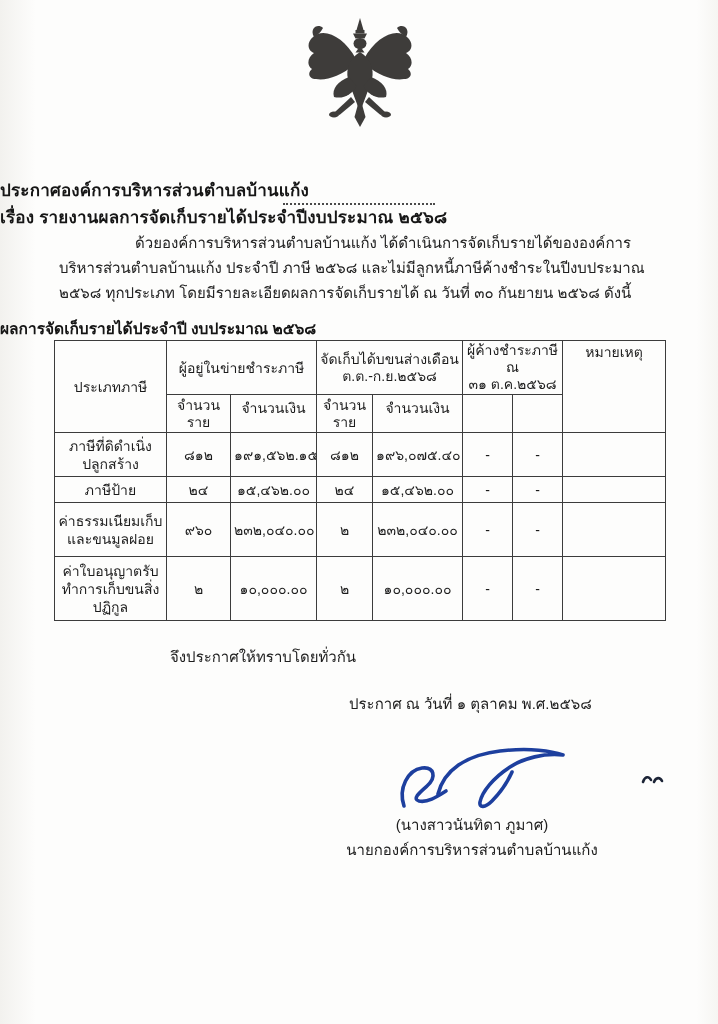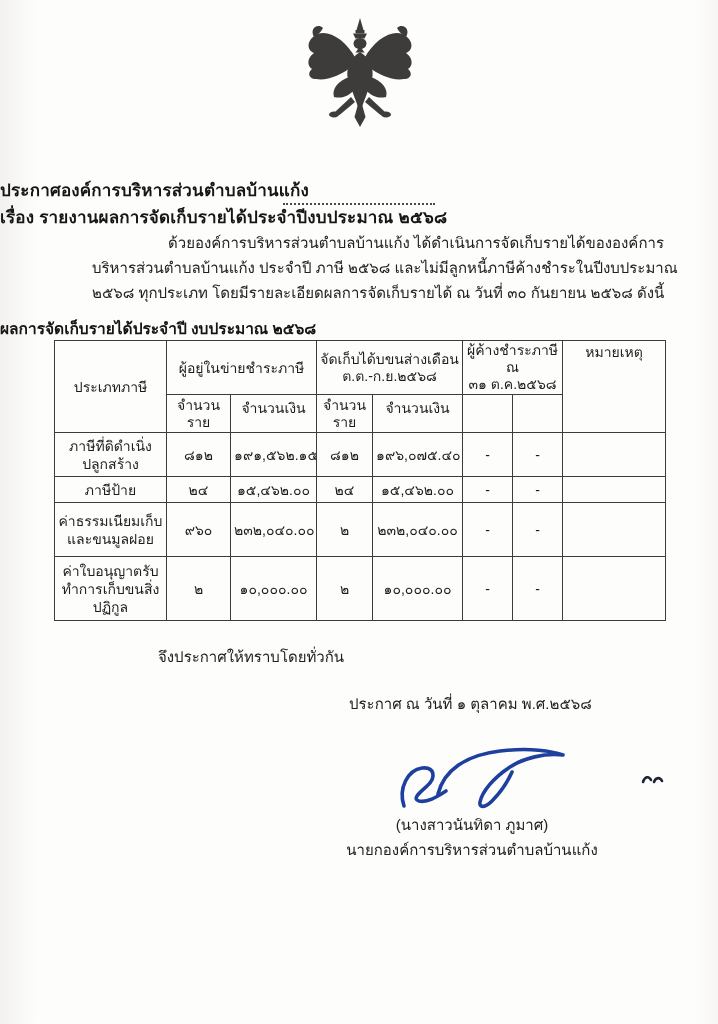--- a/index.html
+++ b/index.html
@@ -25,21 +25,21 @@
     font-weight:bold;font-size:17px;line-height:27px;color:#161616;
     letter-spacing:.2px;
   }
   .dotted-divider{
     position:absolute;top:203px;left:283px;width:152px;height:0;
     border-bottom:2px dotted #4a4a4a;
   }
   .body-paragraph{
     position:absolute;top:230px;left:59px;width:601px;
     font-size:15px;line-height:25px;text-indent:76px;
-    text-align:left;color:#222;margin-left:33px;
+    text-align:left;color:#222;
   }
   .table-title{
     position:absolute;top:316px;left:0;width:718px;text-align:left;
     font-weight:bold;font-size:15.5px;color:#141414;
   }
   .report-table{
     position:absolute;top:340px;left:54px;
     border-collapse:collapse;table-layout:fixed;width:611px;
     font-size:14px;color:#1c1c1c;
   }
@@ -50,21 +50,21 @@
     line-height:18px;overflow:hidden;
   }
   .report-table .group-h{line-height:17px;}
   .h-row1{height:50px;}
   .h-row2{height:38px;}
   .r1{height:44px;}
   .r2{height:26px;}
   .r3{height:54px;}
   .r4{height:64px;}
   .closing-statement{
-    position:absolute;top:645px;left:158px;font-size:15px;color:#1e1e1e;
+    position:absolute;top:645px;left:170px;font-size:15px;color:#1e1e1e;
   }
   .announce-date{
     position:absolute;top:692px;left:349px;font-size:15px;color:#1e1e1e;
   }
   .signature-wrap{
     position:absolute;top:742px;left:382px;width:215px;height:80px;
   }
   .ink-mark{
     position:absolute;top:772px;left:640px;width:26px;height:14px;
   }

